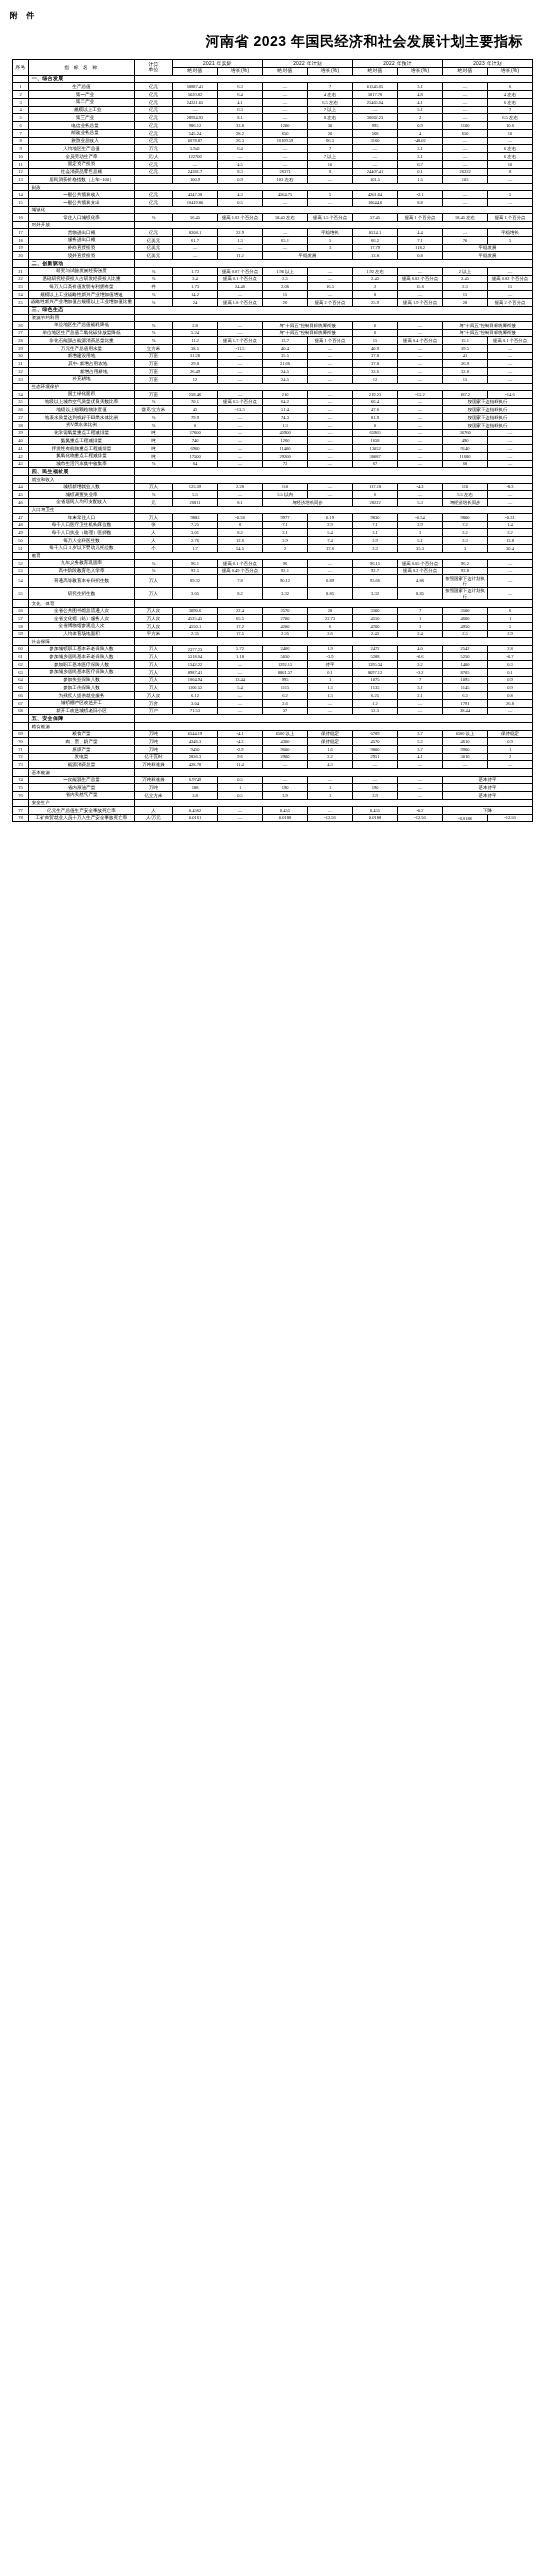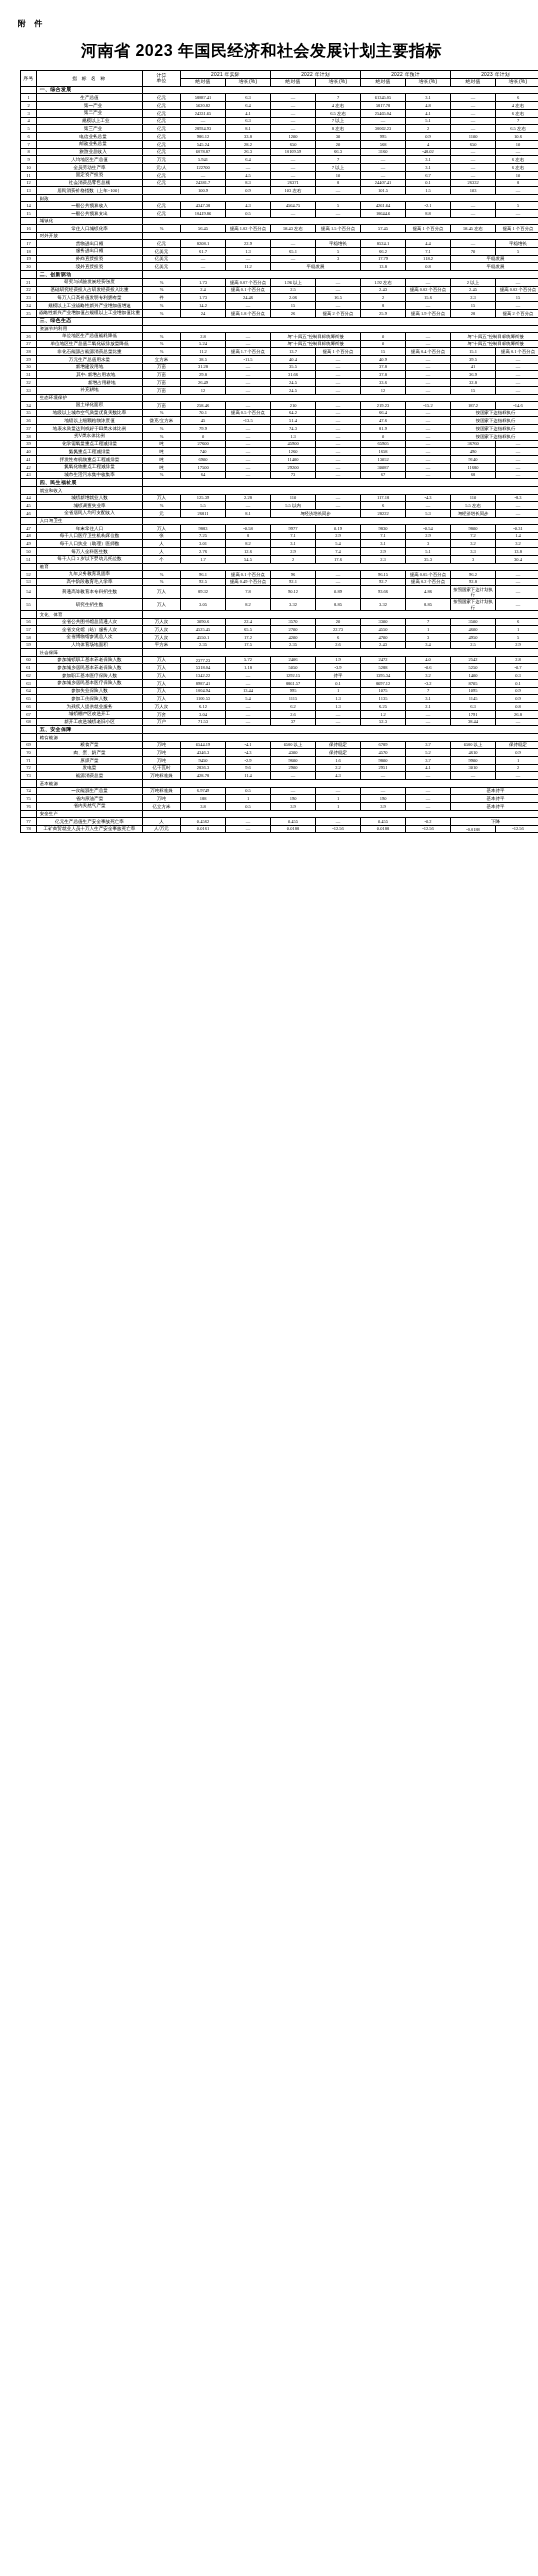--- a/index.html
+++ b/index.html
@@ -9,35 +9,35 @@
   }
   body {
     width: 539px;
     font-family: "Liberation Serif", "DejaVu Serif", serif;
     color: #000;
     -webkit-font-smoothing: none;
   }
   .page {
     width: 539px;
     position: relative;
-    padding: 8px;
+    padding: 0;
     box-sizing: border-box;
   }
   .attachment-label {
     font-family: "Liberation Sans", "DejaVu Sans", sans-serif;
     font-weight: bold;
     font-size: 8px;
     letter-spacing: 3.2px;
     padding: 9.7px 0 0 9.7px;
   }
   .doc-title {
-    text-align: center;
+    text-align: right;
     font-family: "Liberation Sans", "DejaVu Sans", sans-serif;
     font-weight: bold;
-    font-size: 16px;
+    font-size: 14px;
     letter-spacing: 0.5px;
     margin: 12px 0 8.6px 0;
     padding-right: 16px;
   }
   table.main {
     border-collapse: collapse;
     width: 519px;
     margin: 0 auto 0 12px;
     table-layout: fixed;
     font-size: 4.5px;

